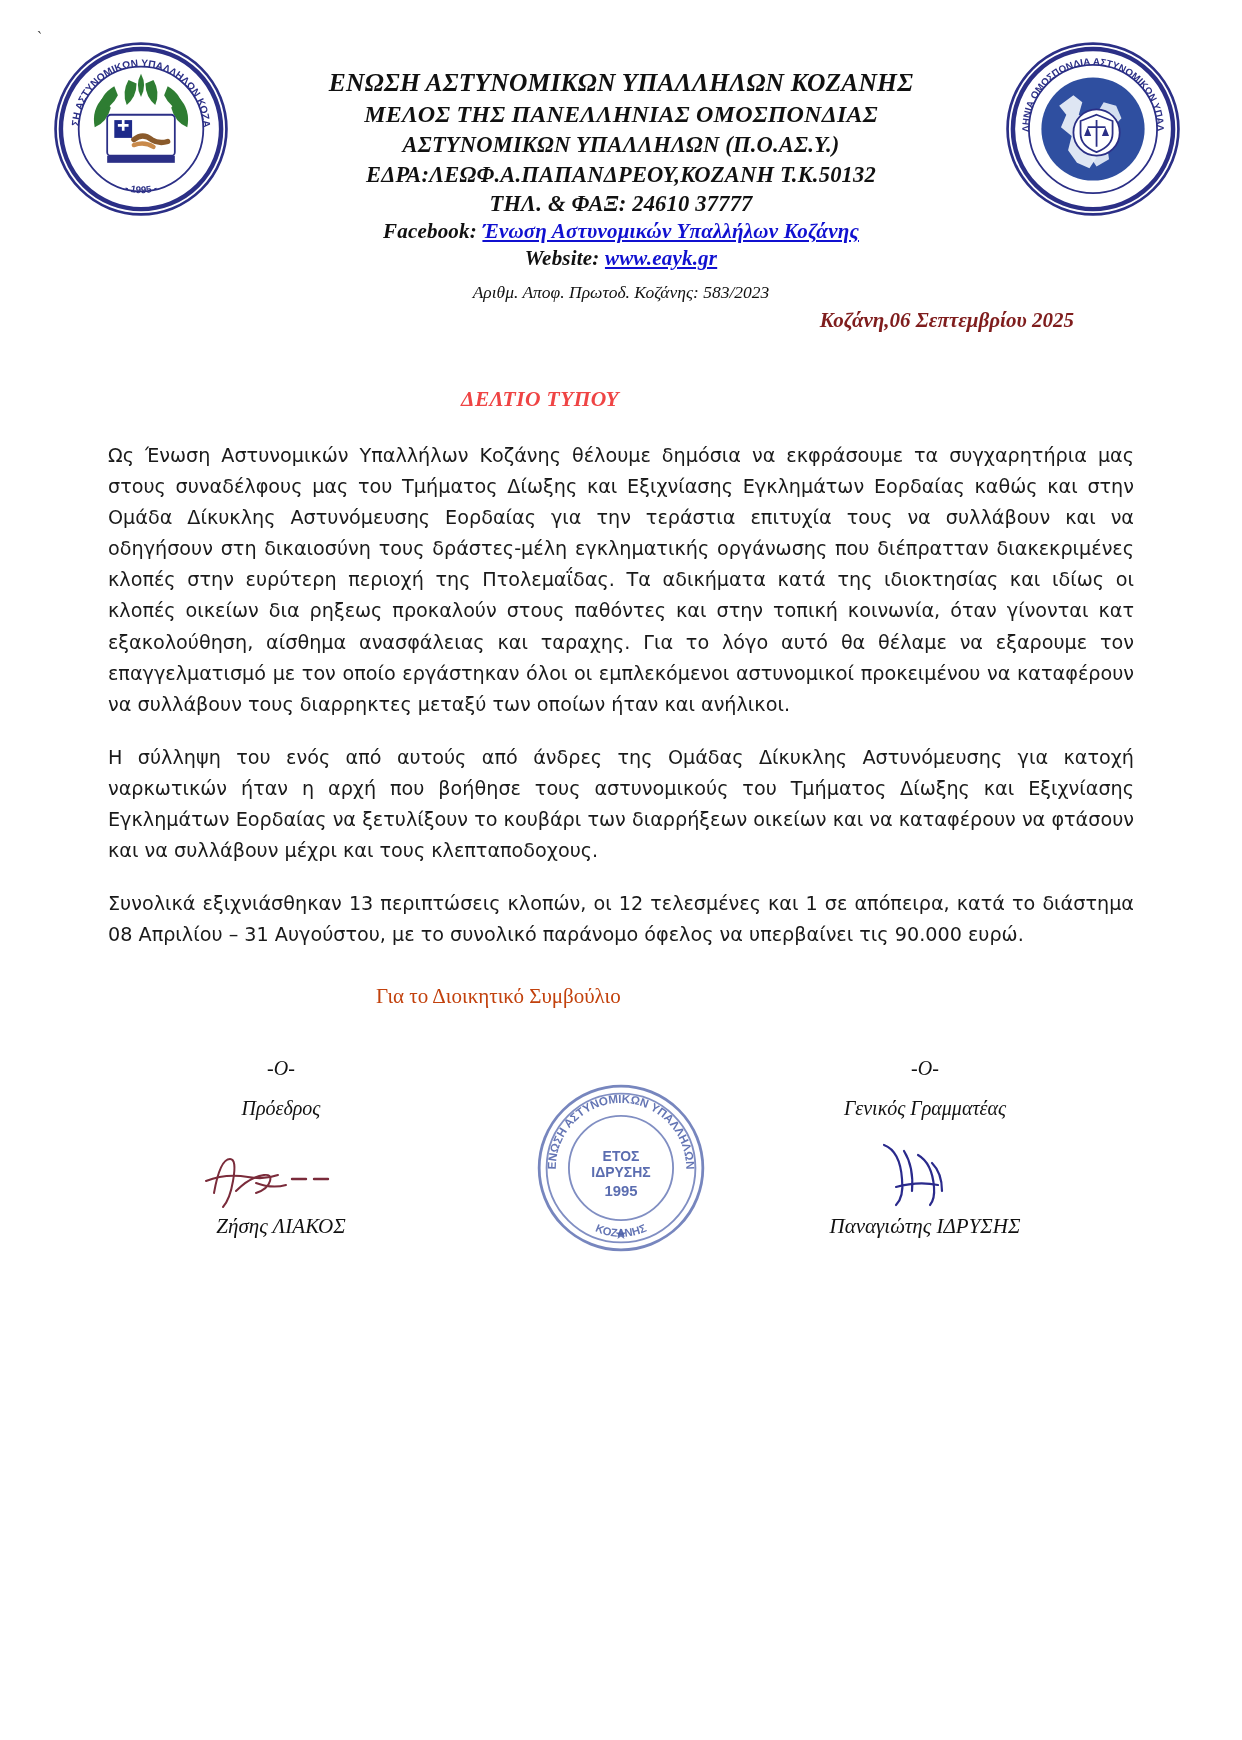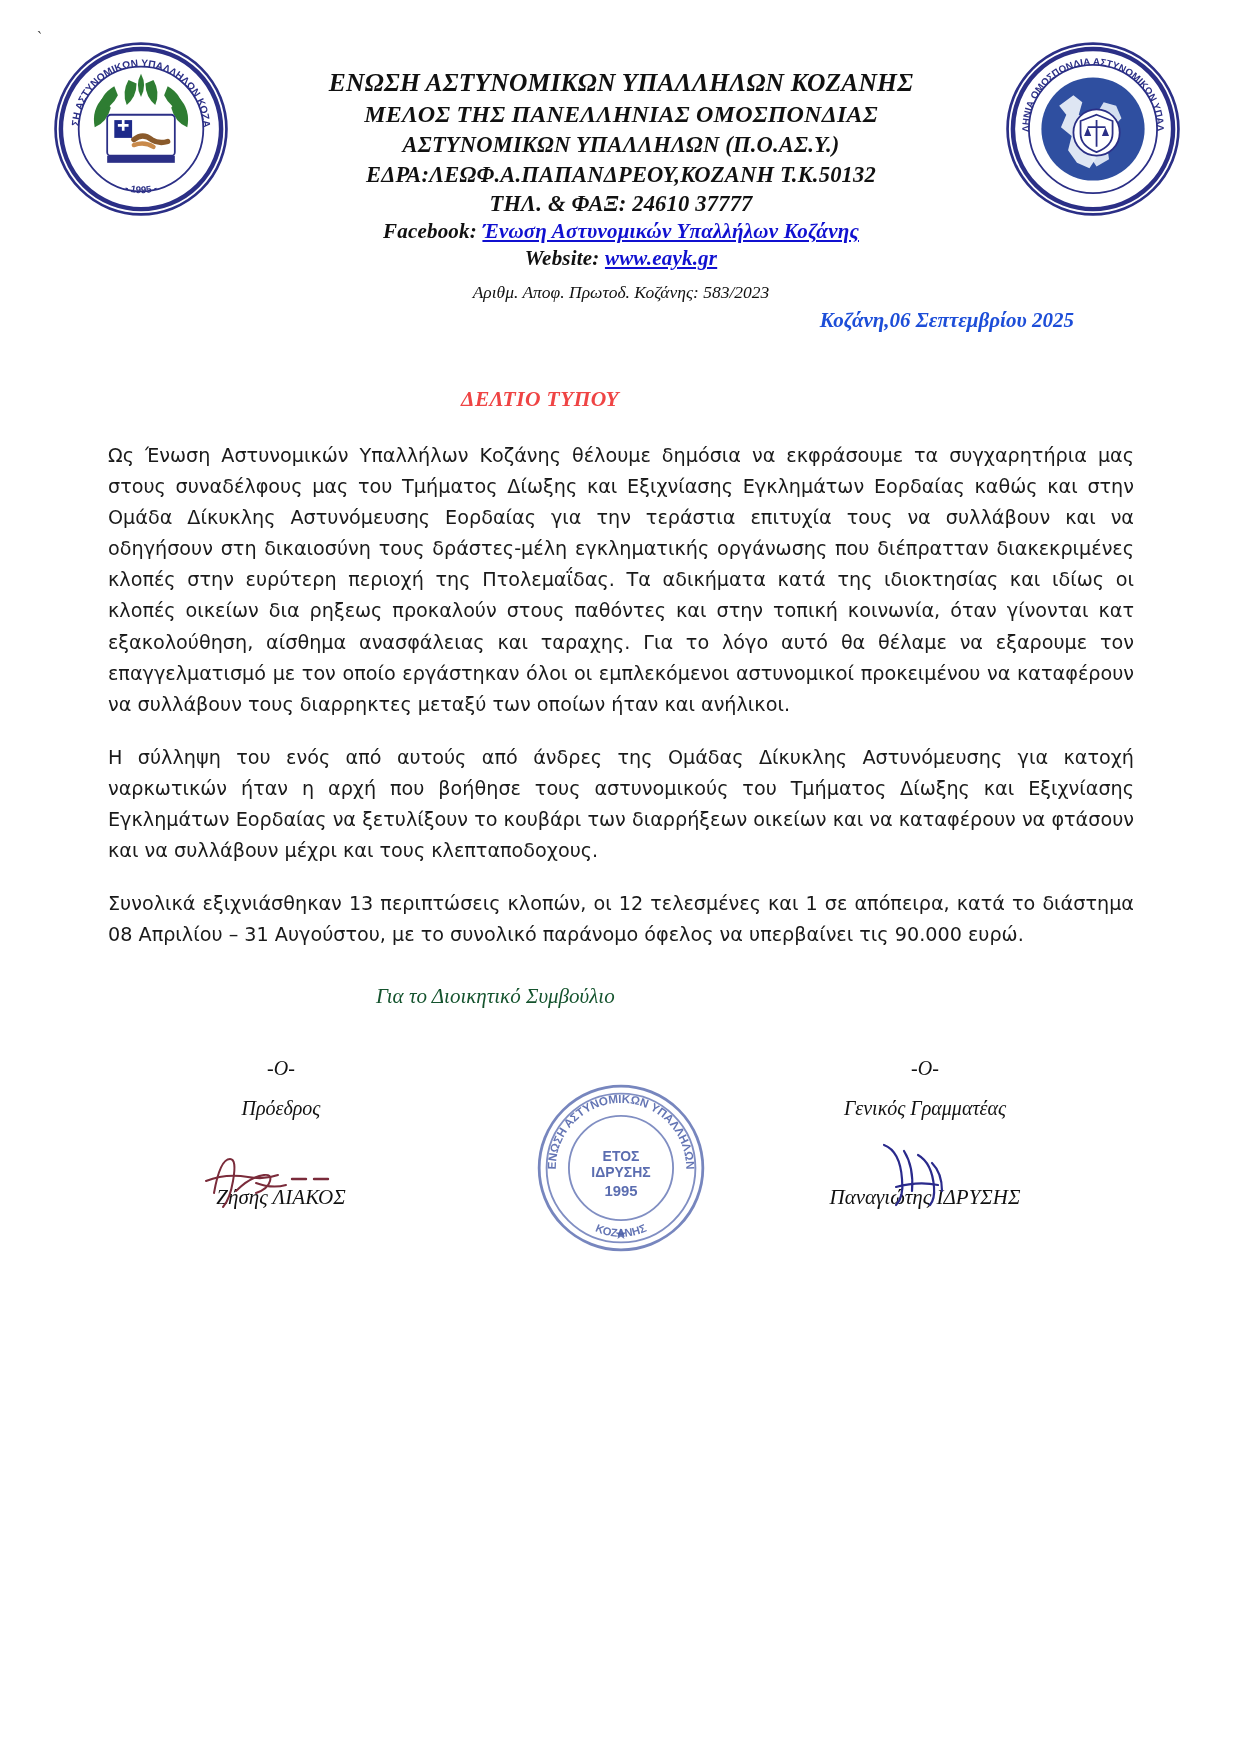--- a/index.html
+++ b/index.html
@@ -84,21 +84,21 @@
   .logo-right { right: 14px; }
 
   
   .date-line {
     text-align: right;
     padding-right: 122px;
     margin-top: 22px;
     font-size: 21px;
     font-weight: bold;
     font-style: italic;
-    color: #1d4ed8;
+    color: #7f1d1d;
   }
 
   
   .doc-title {
     margin-top: 54px;
     margin-left: 0;
     padding-left: 415px;
     font-size: 21.5px;
     font-weight: bold;
     font-style: italic;
@@ -121,39 +121,38 @@
   .congrats {
     font-weight: bold;
     margin-bottom: 0;
   }
 
   
   .for-board {
     margin-top: 34px;
     padding-left: 330px;
     font-size: 21px;
-    font-style: italic;
-    color: #14532d;
+    color: #c2410c;
   }
   .sig-area {
     position: relative;
     margin-top: 48px;
     height: 230px;
   }
   .sig-col {
     position: absolute;
     text-align: center;
     font-style: italic;
     color: #111;
   }
   .sig-left { left: 120px; width: 230px; }
   .sig-right { right: 106px; width: 330px; }
   .sig-dash { font-size: 20px; }
   .sig-role { font-size: 20px; margin-top: 17px; }
-  .sig-name { font-size: 21px; margin-top: 65px; }
+  .sig-name { font-size: 21px; margin-top: 94px; }
 
   .sig-mark {
     position: absolute;
     pointer-events: none;
   }
   .mark-left { left: 150px; top: 82px; }
   .mark-right { right: 196px; top: 72px; }
 
   .stamp {
     position: absolute;

